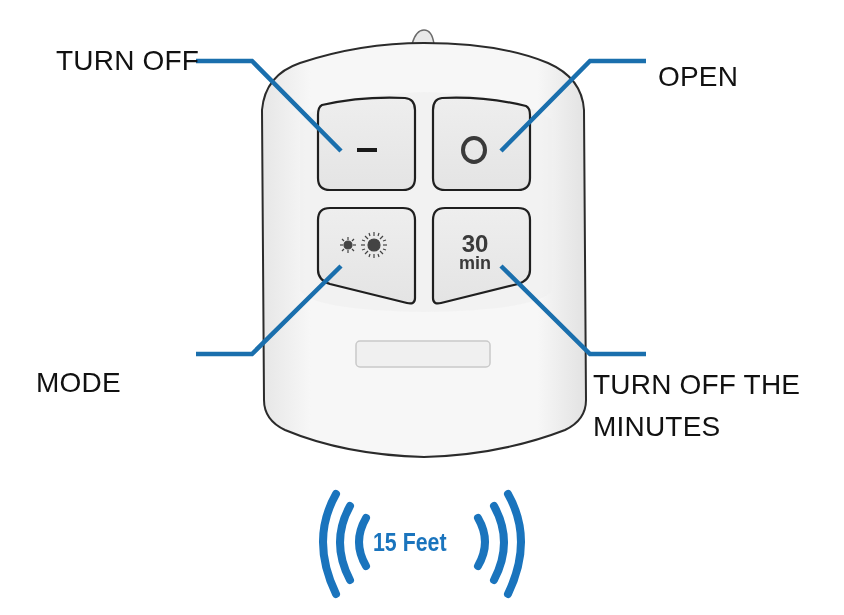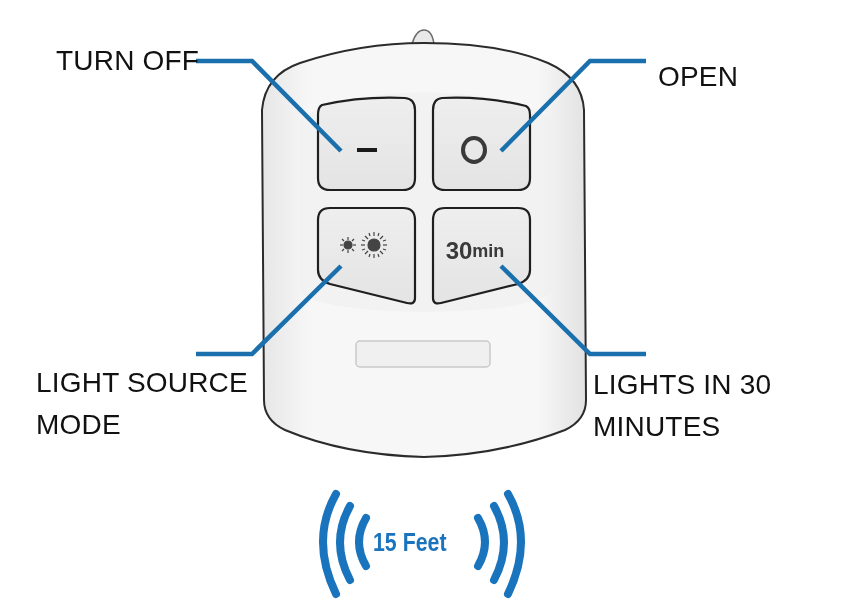--- a/index.html
+++ b/index.html
@@ -92,38 +92,37 @@
   <g stroke="#1a74bd" stroke-width="8" stroke-linecap="round" fill="none">
     <path d="M336 494 Q310 540 336 594"></path>
     <path d="M350 506 Q330 542 350 580"></path>
     <path d="M366 518 Q352 542 366 566"></path>
     <path d="M508 494 Q534 540 508 594"></path>
     <path d="M494 506 Q514 542 494 580"></path>
     <path d="M478 518 Q492 542 478 566"></path>
   </g>
 </svg>
 
-<div class="btn-glyph" style="left:445px; top:226px; width:60px; height:50px; flex-direction:row;">
+<div class="btn-glyph" style="left:445px; top:226px; width:60px; height:50px; flex-direction:column;">
   <span style="font-weight:bold; font-size:24px; line-height:24px; color:#3a3a3a;">30</span>
   <span style="font-weight:bold; font-size:18px; line-height:14px; color:#3a3a3a;">min</span>
 </div>
 
 <div class="btn" style="left:318px; top:98px; width:97px; height:92px;"></div>
 <div class="btn" style="left:433px; top:98px; width:97px; height:92px;"></div>
 <div class="btn" style="left:318px; top:208px; width:97px; height:95px;"></div>
 <div class="btn" style="left:433px; top:208px; width:97px; height:95px;"></div>
 
 <div class="label" style="left:56px; top:40px;">
   <div>TURN OFF</div>
 </div>
 <div class="label" style="left:658px; top:56px;">
   <div>OPEN</div>
 </div>
 <div class="label" style="left:36px; top:362px;">
-  <div>LIGHT SOURCE</div>
   <div>MODE</div>
 </div>
 <div class="label" style="left:593px; top:364px;">
-  <div>LIGHTS IN 30</div>
+  <div>TURN OFF THE</div>
   <div>MINUTES</div>
 </div>
 
 <div class="range-text" style="left:373px; top:527px;">15 Feet</div>
 
 </body></html>

